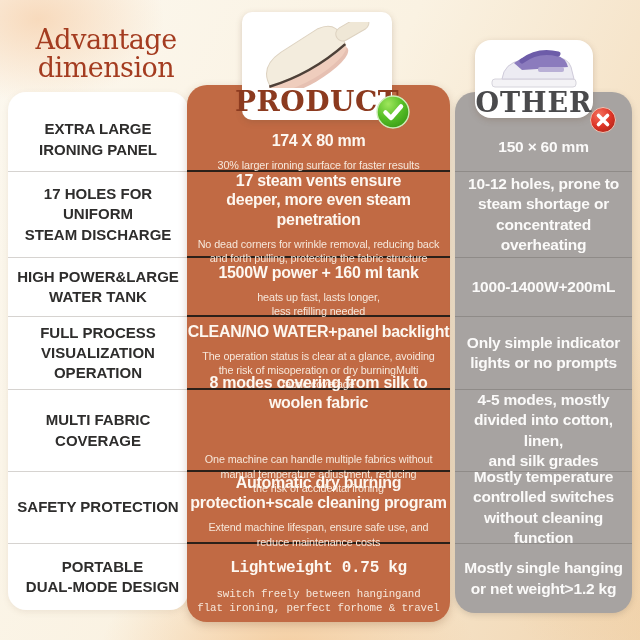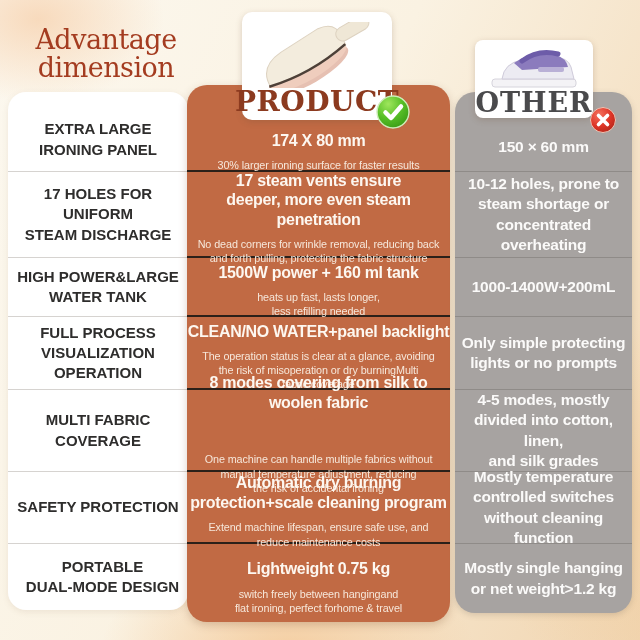--- a/index.html
+++ b/index.html
@@ -35,21 +35,21 @@
   .m-title{font-size:16px;font-weight:bold;color:#fdf7f0;line-height:1.22;letter-spacing:-.3px;margin-top:8px;}
   .m-sub{font-size:10.8px;color:#f6e7da;line-height:1.3;margin-top:8px;letter-spacing:-.1px;}
   .r-text{font-size:15.5px;font-weight:bold;color:#fbfaf9;line-height:1.32;letter-spacing:-.2px;}
   .pad-top-mid{padding-top:40px;}
   .pad-top-right{padding-top:32px;}
   .pad-top-left{padding-top:16px;}
   
   .hdr-card{background:#ffffff;border-radius:10px;box-shadow:0 2px 6px rgba(110,80,55,.25);
     display:flex;flex-direction:column;align-items:center;justify-content:flex-end;}
   .product-card{left:242px;top:12px;width:150px;height:108px;}
-  .other-card{left:475px;top:40px;width:118px;height:78px;border-radius:8px;}
+  .other-card{left:475px;top:40px;width:118px;height:78px;border-radius:16px;}
   .hdr-label{font-family:"DejaVu Serif","Liberation Serif",serif;font-weight:bold;}
   .product-label{font-size:28px;color:#8c3a1f;letter-spacing:.5px;line-height:1;padding-bottom:4px;}
   .other-label{font-size:27px;color:#4a4a4c;letter-spacing:1px;line-height:1;padding-bottom:2px;}
   .badge{border-radius:50%;}
   .check-badge{left:376px;top:95px;width:34px;height:34px;}
   .x-badge{left:590px;top:107px;width:26px;height:26px;}
   .prod-img{width:150px;height:66px;}
   .other-img{width:112px;height:46px;}
 </style>
 </head>
@@ -91,33 +91,33 @@
       <div class="trow m" style="height: 73px;"><div class="m-title">CLEAN/NO WATER+panel backlight</div><div class="m-sub">The operation status is clear at a glance, avoiding
 the risk of misoperation or dry burningMulti
 fabric coverage</div></div>
       <div class="trow m" style="height: 82px; gap: 32px;"><div class="m-title">8 modes covering from silk to
 woolen fabric</div><div class="m-sub">One machine can handle multiple fabrics without
 manual temperature adjustment, reducing
 the risk of accidental ironing</div></div>
       <div class="trow m" style="height: 72px;"><div class="m-title">Automatic dry burning
 protection+scale cleaning program</div><div class="m-sub">Extend machine lifespan, ensure safe use, and
 reduce maintenance costs</div></div>
-      <div class="trow m last" style="height: 78px;"><div class="m-title">Lightweight 0.75 kg</div><div class="m-sub">switch freely between hangingand
+      <div class="trow m last" style="height: 78px; font-family: Liberation Mono, monospace;"><div class="m-title">Lightweight 0.75 kg</div><div class="m-sub">switch freely between hangingand
 flat ironing, perfect forhome &amp; travel</div></div>
     </div>
 </div>
 
 <div class="abs card-right">
   <div class="rows" id="other-rows">
       <div class="trow r pad-top-right" style="height: 80px;"><div class="r-text">150 × 60 mm</div></div>
       <div class="trow r" style="height: 86px;"><div class="r-text">10-12 holes, prone to
 steam shortage or
 concentrated overheating</div></div>
       <div class="trow r" style="height: 59px;"><div class="r-text">1000-1400W+200mL</div></div>
-      <div class="trow r" style="height: 73px;"><div class="r-text">Only simple protecting
+      <div class="trow r" style="height: 73px;"><div class="r-text">Only simple indicator
 lights or no prompts</div></div>
       <div class="trow r" style="height: 82px;"><div class="r-text">4-5 modes, mostly
 divided into cotton, linen,
 and silk grades</div></div>
       <div class="trow r" style="height: 72px;"><div class="r-text">Mostly temperature
 controlled switches
 without cleaning function</div></div>
       <div class="trow r last" style="height: 69px;"><div class="r-text">Mostly single hanging
 or net weight&gt;1.2 kg</div></div>
     </div>

